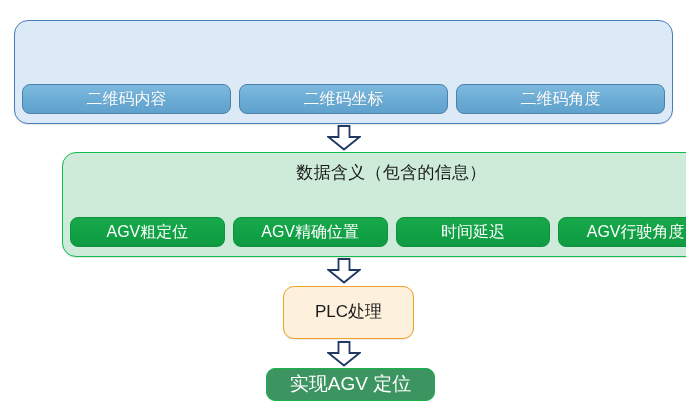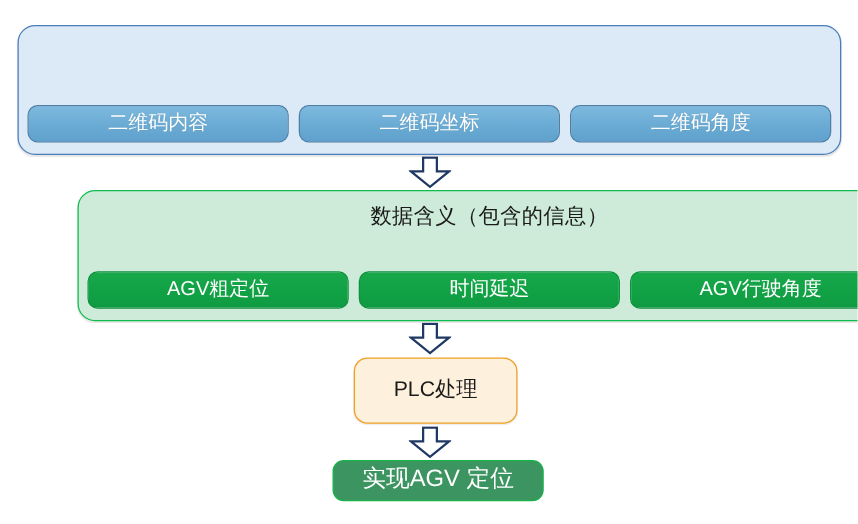--- a/index.html
+++ b/index.html
@@ -157,20 +157,21 @@
   <div class="arrow arrow-1">
     <svg viewBox="0 0 34 26" xmlns="http://www.w3.org/2000/svg">
       <polygon points="11.5,1 22.5,1 22.5,12 32.5,12 17,24.5 1.5,12 11.5,12" fill="#ffffff" stroke="#1f3864" stroke-width="1.8" stroke-linejoin="miter"></polygon>
     </svg>
   </div>
 
   <div class="group group-meaning">
     <div class="group-title">数据含义（包含的信息）</div>
     <div class="chip-row">
       <div class="chip chip-green">AGV粗定位</div>
+      <div class="chip chip-green">AGV精确位置</div>
       <div class="chip chip-green">时间延迟</div>
       <div class="chip chip-green">AGV行驶角度</div>
     </div>
   </div>
 
   <div class="arrow arrow-2">
     <svg viewBox="0 0 34 26" xmlns="http://www.w3.org/2000/svg">
       <polygon points="11.5,1 22.5,1 22.5,12 32.5,12 17,24.5 1.5,12 11.5,12" fill="#ffffff" stroke="#1f3864" stroke-width="1.8" stroke-linejoin="miter"></polygon>
     </svg>
   </div>

